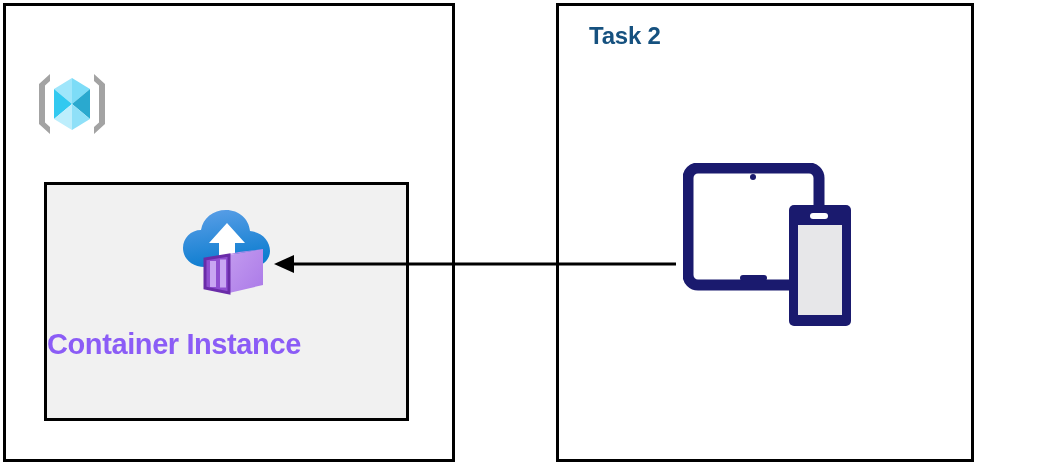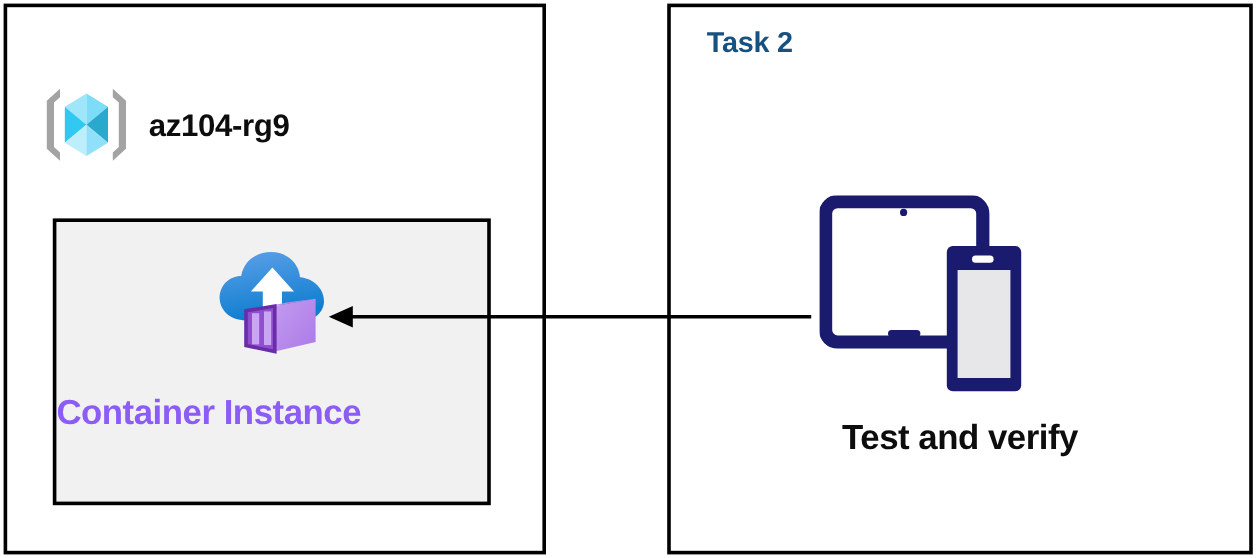--- a/index.html
+++ b/index.html
@@ -22,21 +22,21 @@
   }
 
   
   .panel {
     position: absolute;
     background: #ffffff;
     border: 3px solid #000000;
     box-sizing: border-box;
   }
   #panel-task-1 { left: 3px;  top: 3px; width: 452px; height: 459px; }
-  #panel-task-2 { left: 556px; top: 3px; width: 488px; height: 459px; }
+  #panel-task-2 { left: 556px; top: 3px; width: 418px; height: 459px; }
 
   .panel-title {
     position: absolute;
     font-size: 24px;
     font-weight: bold;
     color: #16517f;
     letter-spacing: -0.2px;
     white-space: nowrap;
   }
   #panel-task-1 .panel-title { left: 26px; top: 16px; }
@@ -146,21 +146,20 @@
 
         <path d="M20 21 L20 51 L38 36 Z" fill="#32c9f0"></path>
 
         <path d="M56 21 L56 51 L38 36 Z" fill="#2aa9cf"></path>
 
         <path d="M20 51 L38 62 L38 36 Z" fill="#bdeefc"></path>
 
         <path d="M56 51 L38 62 L38 36 Z" fill="#8fe0f8"></path>
       </svg>
 
-      <div id="resource-group-label">az104-rg9</div>
     </div>
 
     <div id="container-instance-card">
 
       <svg id="container-instance-icon" viewBox="0 0 100 92">
         <defs>
           <linearGradient id="cloudGrad" x1="0" y1="0" x2="0.25" y2="1">
             <stop offset="0%" stop-color="#5ea0e8"></stop>
             <stop offset="100%" stop-color="#0f7ed0"></stop>
           </linearGradient>
@@ -209,20 +208,19 @@
 
     <rect x="57" y="112" width="27" height="6" rx="3" ry="3" fill="#1a1a6e"></rect>
 
     <rect x="106" y="42" width="62" height="121" rx="5" ry="5" fill="#1a1a6e"></rect>
 
     <rect x="115" y="62" width="44" height="90" fill="#e7e7e9"></rect>
 
     <rect x="127" y="50" width="18" height="6" rx="3" ry="3" fill="#ffffff"></rect>
   </svg>
 
-  <div id="test-verify-label">Test and verify</div>
 
   <svg id="connector-arrow" viewBox="0 0 420 30">
     <line x1="20" y1="14" x2="406" y2="14" stroke="#000000" stroke-width="3"></line>
     <polygon points="4,14 24,5 24,23" fill="#000000"></polygon>
   </svg>
 
 </div>
 
 </body></html>

